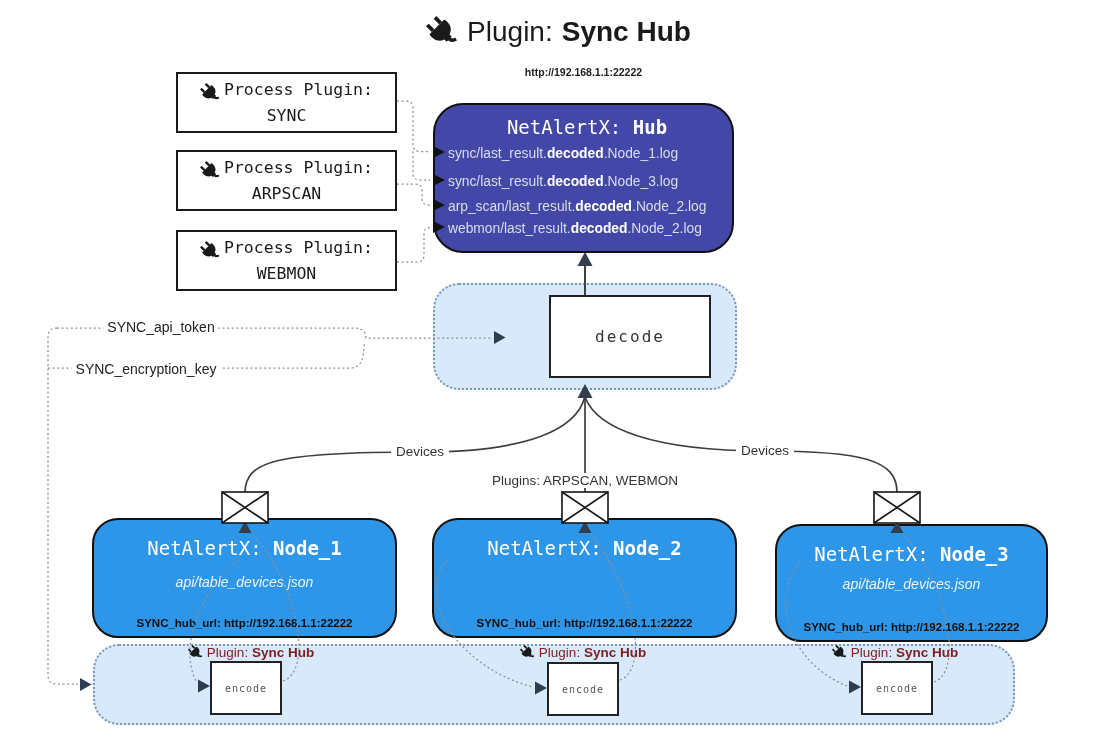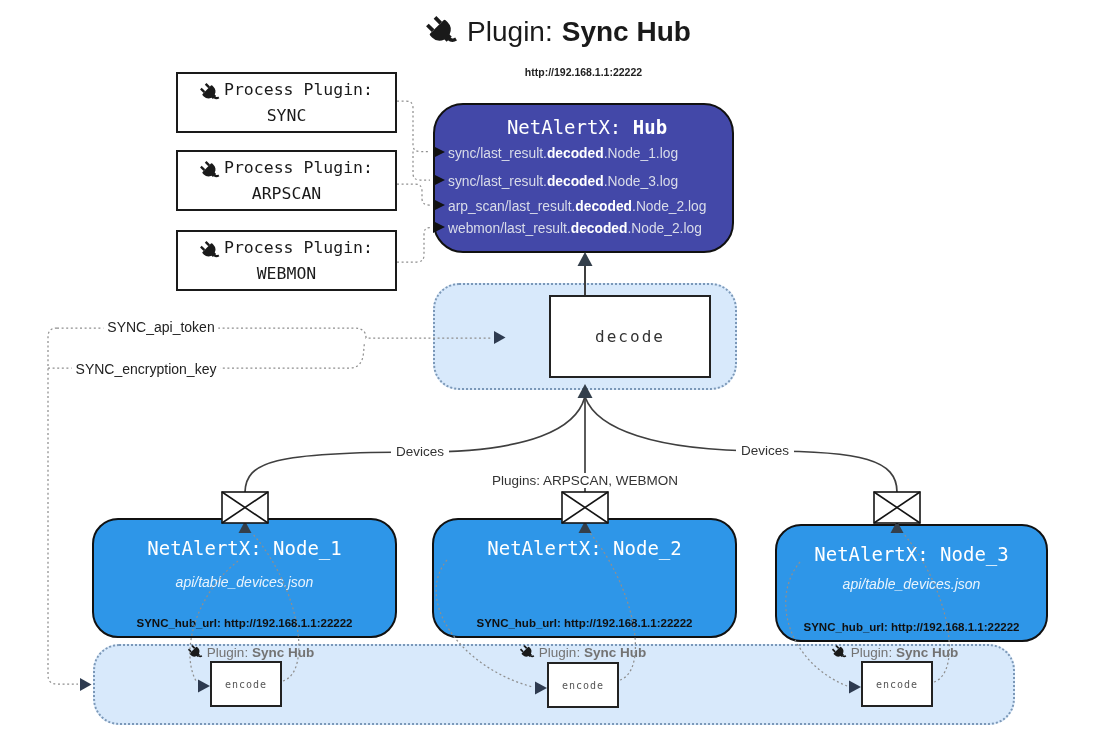--- a/index.html
+++ b/index.html
@@ -29,32 +29,32 @@
   .hub-log b{color:#fff;font-weight:700;}
 
   
   .panel{background:#d8e9fb;border:2px dotted #7b98b8;border-radius:26px;box-sizing:border-box;z-index:1;}
   .decode-panel{left:433px;top:283px;width:304px;height:107px;}
   .band{left:93px;top:644px;width:922px;height:81px;}
 
   .decode-box{left:505px;top:295px;width:162px;height:83px;background:#fff;border:2px solid #222;box-sizing:border-box;
               display:flex;align-items:center;justify-content:center;z-index:2;
               font-family:"DejaVu Sans Mono",monospace;font-size:16px;color:#333;letter-spacing:2px;margin-left:44px;}
-  .encode-box{width:72px;height:46px;background:#fff;border:2px solid #222;box-sizing:border-box;
+  .encode-box{width:72px;height:54px;background:#fff;border:2px solid #222;box-sizing:border-box;
               display:flex;align-items:center;justify-content:center;z-index:2;
               font-family:"DejaVu Sans Mono",monospace;font-size:10px;color:#555;letter-spacing:1px;}
-  .band-label{z-index:2;font-size:13.5px;color:#737373;display:flex;align-items:flex-start;gap:4px;white-space:nowrap;
+  .band-label{z-index:2;font-size:13.5px;color:#7f1d1d;display:flex;align-items:flex-start;gap:4px;white-space:nowrap;
               transform:translateX(-50%);}
   .band-label b{font-weight:700;}
 
   
   .node{border:2px solid #111;border-radius:26px;background:#2e96e8;box-sizing:border-box;z-index:1;}
   .node-title{position:absolute;left:0;right:0;top:17px;text-align:center;white-space:nowrap;
               font-family:"DejaVu Sans Mono",monospace;font-size:19px;color:#fff;}
-  .node-title b{font-weight:400;margin-top:15px;}
+  .node-title b{font-weight:700;margin-top:15px;}
   .node-file{position:absolute;left:0;right:0;text-align:center;font-size:14px;color:#e9f4fd;white-space:nowrap;font-style:italic;}
   .node-url{position:absolute;left:0;right:0;bottom:7px;text-align:center;font-size:11.5px;font-weight:700;color:#101010;}
 
   
   .linelabel{background:#fff;padding:0 5px;font-size:13.5px;color:#333;white-space:nowrap;z-index:6;
              transform:translateX(-50%);}
   .envlabel{background:#fff;padding:0 4px;font-size:14px;color:#222;white-space:nowrap;z-index:6;
             transform:translateX(-50%);}
 
   svg.overlay{position:absolute;left:0;top:0;z-index:5;pointer-events:none;}

